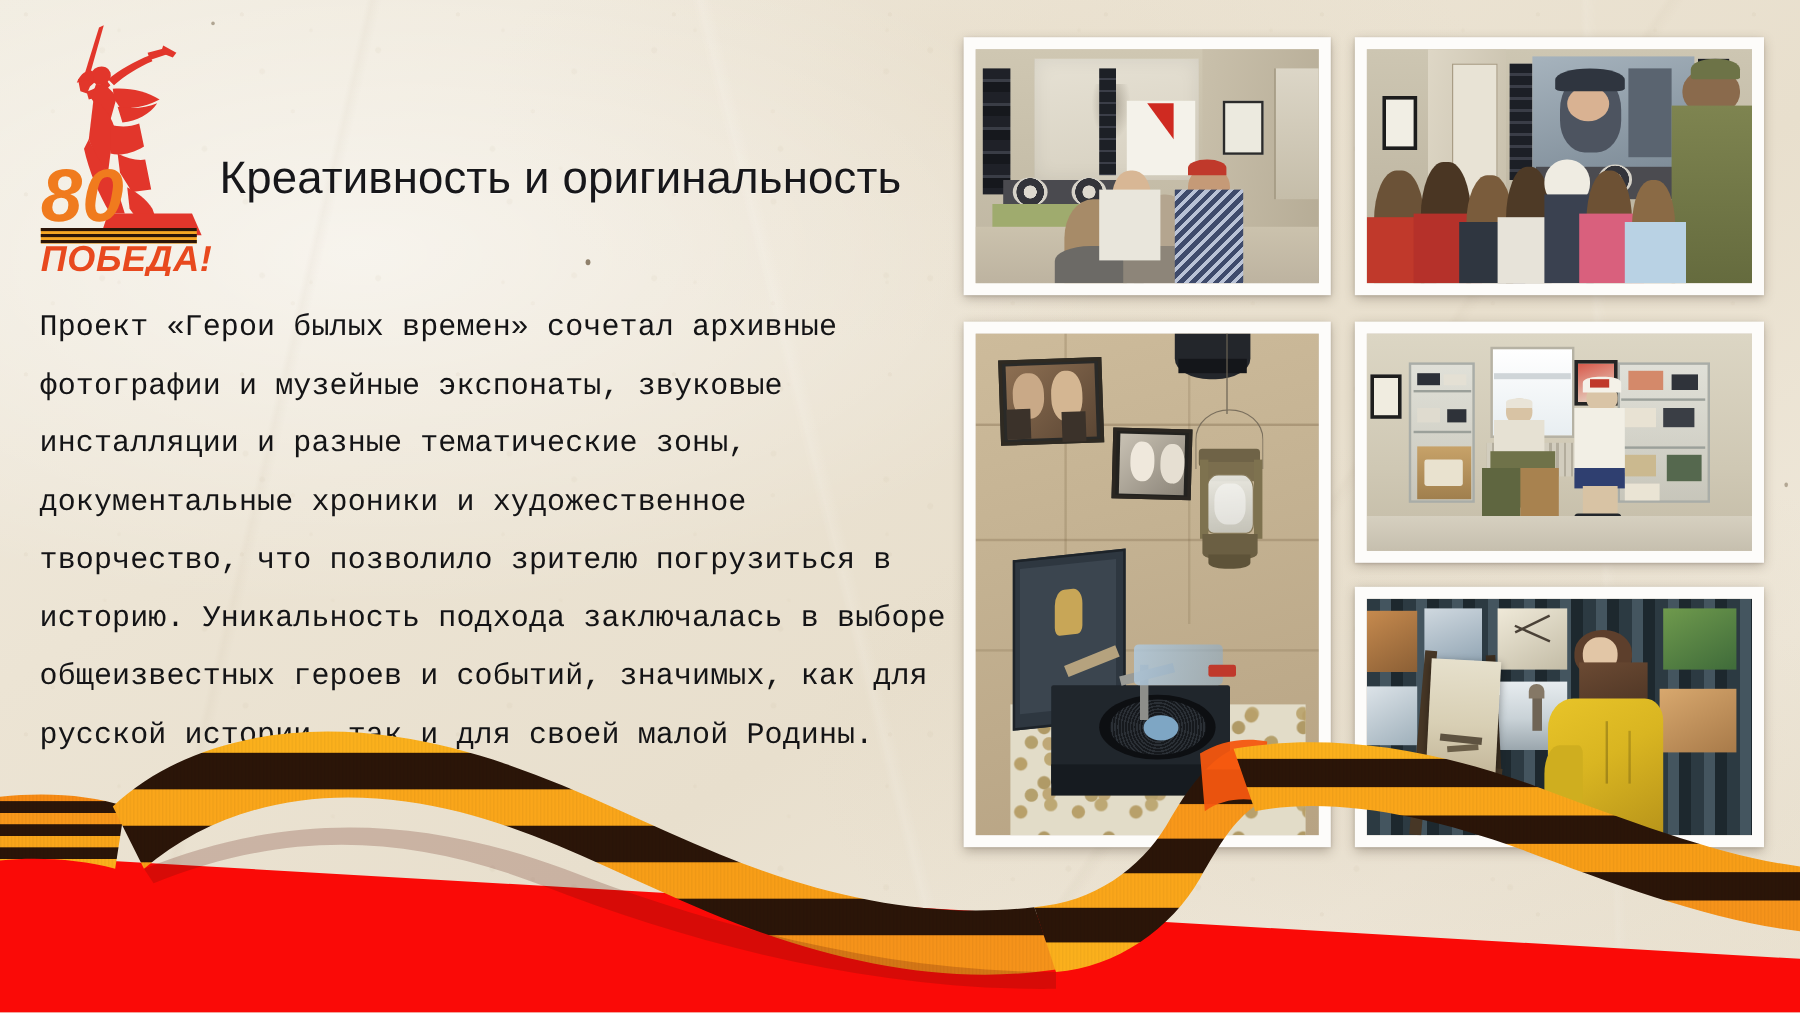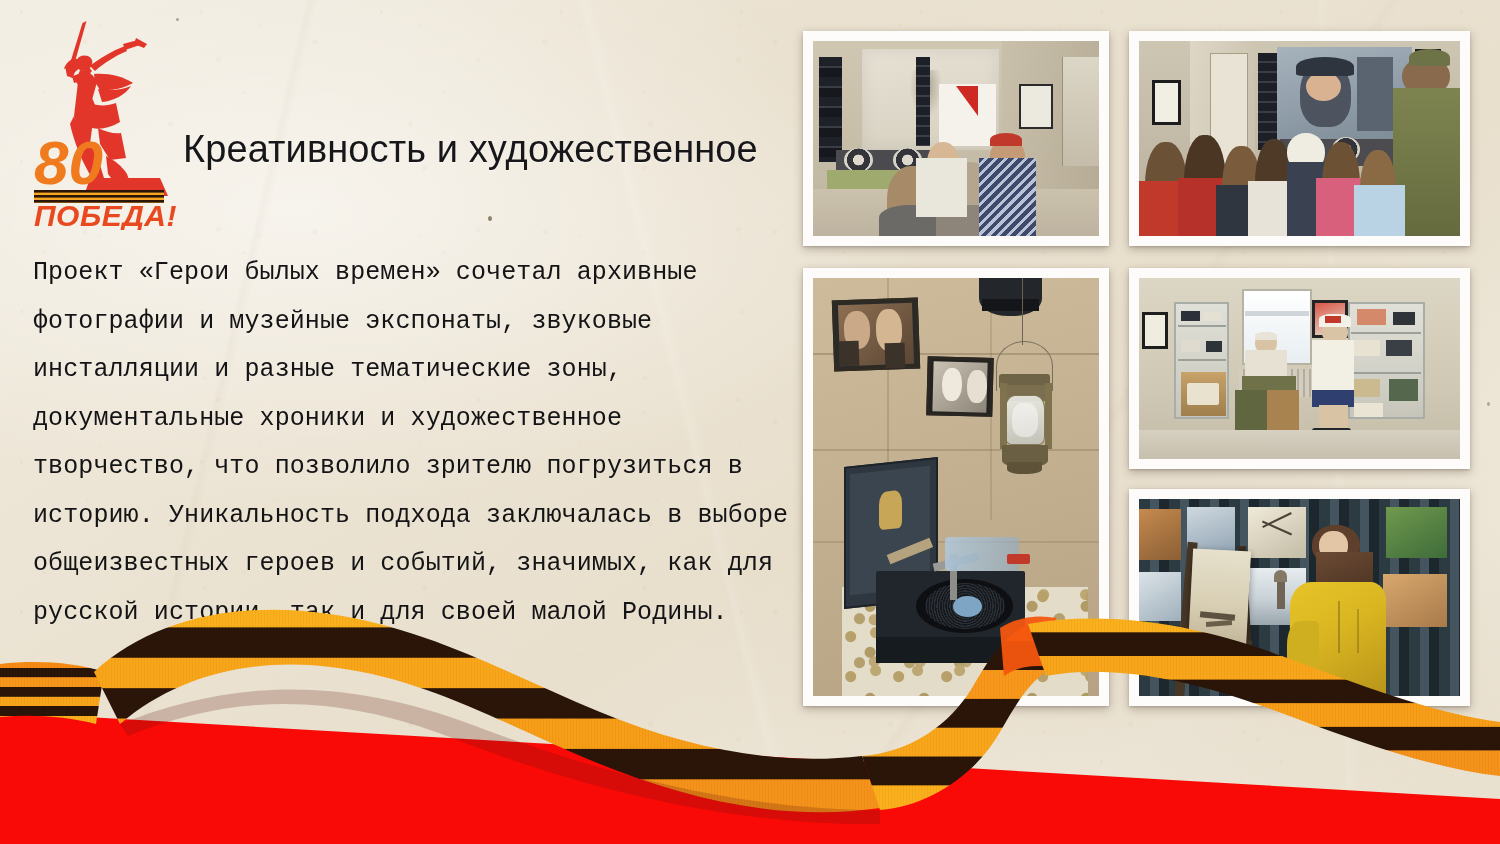--- a/index.html
+++ b/index.html
@@ -158,21 +158,21 @@
         <rect x="6" y="172" width="130" height="13" fill="#F5A623"></rect>
         <rect x="6" y="172" width="130" height="2.6" fill="#2B1508"></rect>
         <rect x="6" y="177" width="130" height="2.6" fill="#2B1508"></rect>
         <rect x="6" y="182" width="130" height="2.6" fill="#2B1508"></rect>
       </g>
 
       <text x="6" y="208" font-family="'Liberation Sans', sans-serif" font-size="30" font-weight="bold" font-style="italic" fill="#E8491E" letter-spacing="0.5">ПОБЕДА!</text>
     </svg>
   </div>
 
-  <h1 id="title">Креативность и художественное</h1>
+  <h1 id="title">Креативность и оригинальность</h1>
 
   <p id="body-copy">Проект «Герои былых времен» сочетал архивные фотографии и музейные экспонаты, звуковые инсталляции и разные тематические зоны, документальные хроники и художественное творчество, что позволило зрителю погрузиться в историю. Уникальность подхода заключалась в выборе общеизвестных героев и событий, значимых, как для русской истории, так и для своей малой Родины.</p>
 
   <figure class="photo" id="ph-lecture">
     <div class="shot">
       <div style="inset:0; background:linear-gradient(180deg,#cfc7b2 0%,#c7bfaa 46%,#bdb4a0 100%);"></div>
 
       <div style="left:17%; top:4%; width:48%; height:52%; background:linear-gradient(170deg,#e6e1d4,#d6d0c0); box-shadow:inset 0 0 16px rgba(0,0,0,.08);"></div>
 
       <div style="left:34%; top:15%; width:11%; height:24%; background:radial-gradient(ellipse at 50% 35%, rgba(120,112,96,.55), rgba(140,132,116,0) 72%);"></div>

